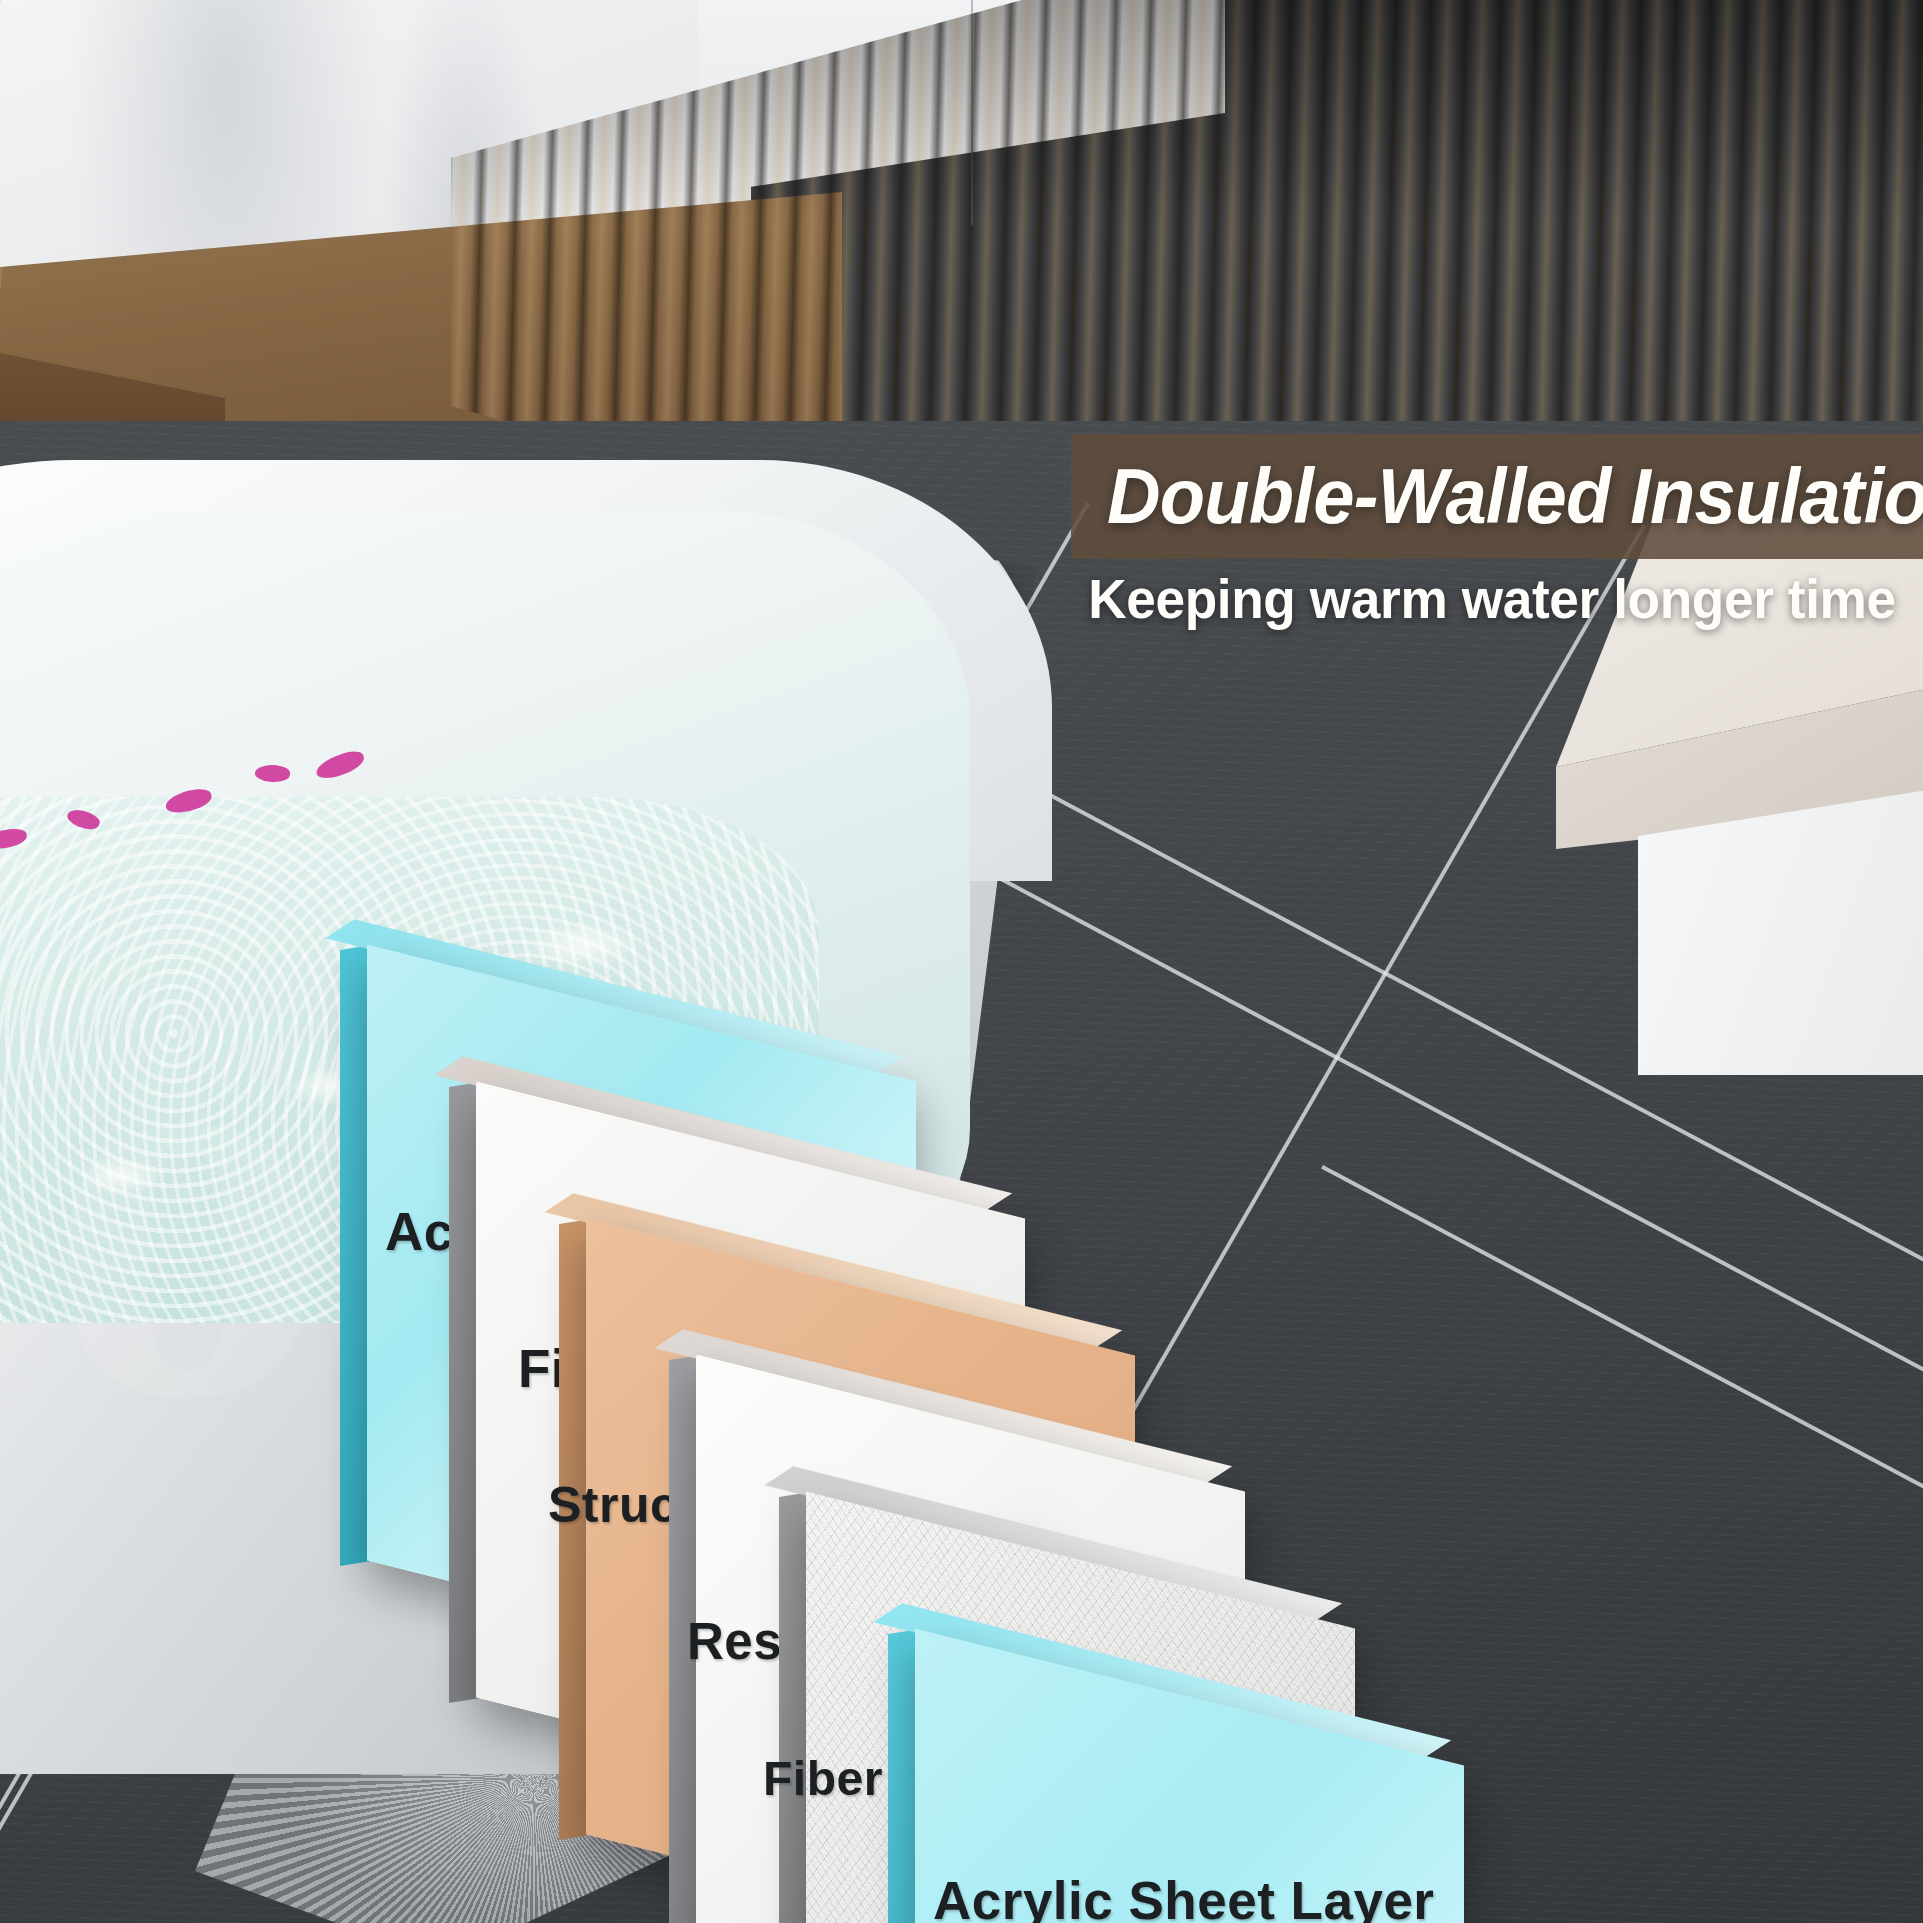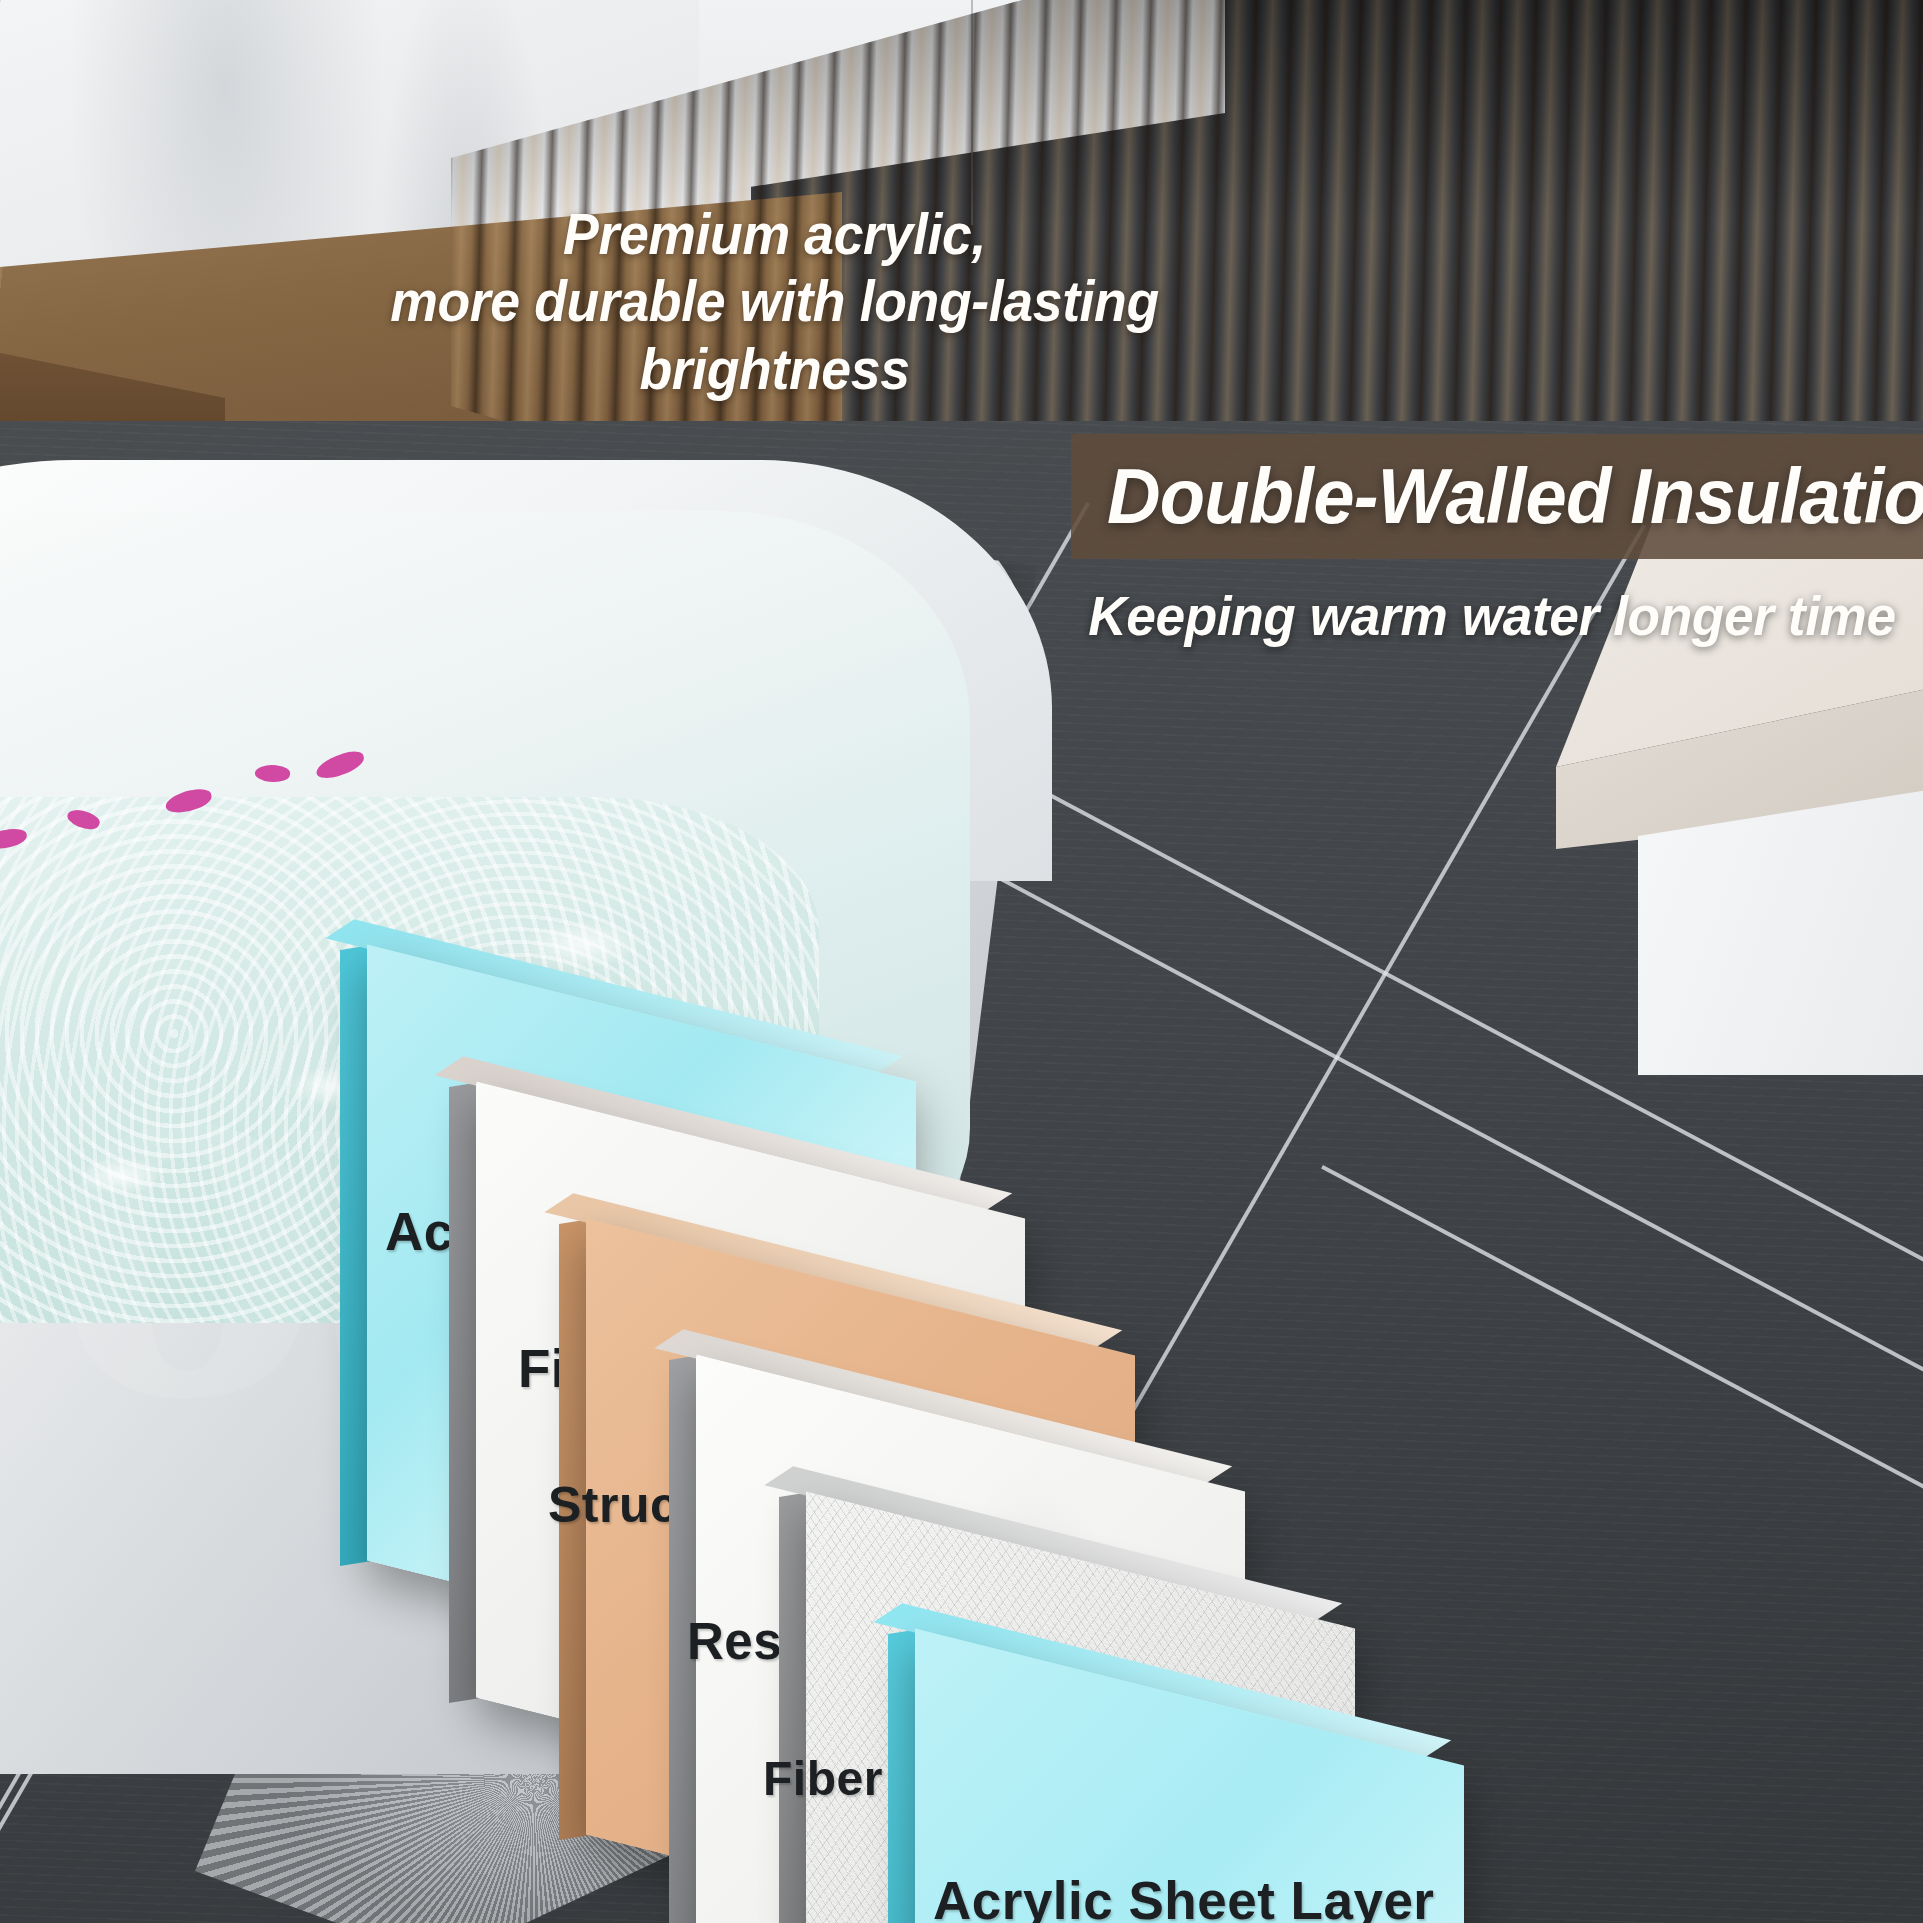--- a/index.html
+++ b/index.html
@@ -179,22 +179,22 @@
     background:rgba(96,76,60,.88);
     display:flex; align-items:center;
   }
   .banner-2 .txt{
     font-size:78px; font-weight:700; font-style:italic;
     color:#fffdfa; white-space:nowrap; padding-left:38px; letter-spacing:-0.8px;
     transform:scaleX(.95); transform-origin:left center;
     text-shadow:0 3px 10.5px rgba(0,0,0,.4);
   }
   .subtitle-2{
-    position:absolute; left:1067px; top:583px; right:10.5px;
-    text-align:right; color:#fffdfa; font-weight:700; font-style:italic;
+    position:absolute; left:1067px; top:566px; right:10.5px;
+    text-align:right; color:#fffdfa; font-weight:700; 
     font-size:56px; letter-spacing:-0.4px;
     text-shadow:0 2.3px 9px rgba(0,0,0,.5); white-space:nowrap;
   }
   .subtitle-2 span{ display:inline-block; transform:scaleX(.95); }
 
   
   .slab{ position:absolute; }
   .slab .face{
     position:absolute; inset:0;
     box-shadow: 0 19.5px 45px rgba(0,0,0,.33);
@@ -259,24 +259,20 @@
       <span class="petal" style="left:421px; top:-6px;  width:47px;height:19.5px; transform:rotate(-12deg);"></span>
       <span class="petal" style="left:511px; top:-32px; width:35px;height:16.5px; transform:rotate(6deg);"></span>
       <span class="petal" style="left:571px; top:-42px; width:50px;height:19.5px; transform:rotate(-18deg);"></span>
 
     </div>
 
     <div class="watermark">ou</div>
   </div>
 
 
-  <div class="subtitle-1">
-    <span>Premium acrylic,</span>
-    <span>more durable with long-lasting brightness</span>
-  </div>
 
   <div class="banner-2">
     <div class="txt">Double-Walled Insulation</div>
   </div>
 
   <div class="subtitle-2">
     <span>Keeping warm water longer time</span>
   </div>
 
   <div class="slab" style="left:367px; top:1013px; width:549px; height:616px; transform:skewY(14deg);">

